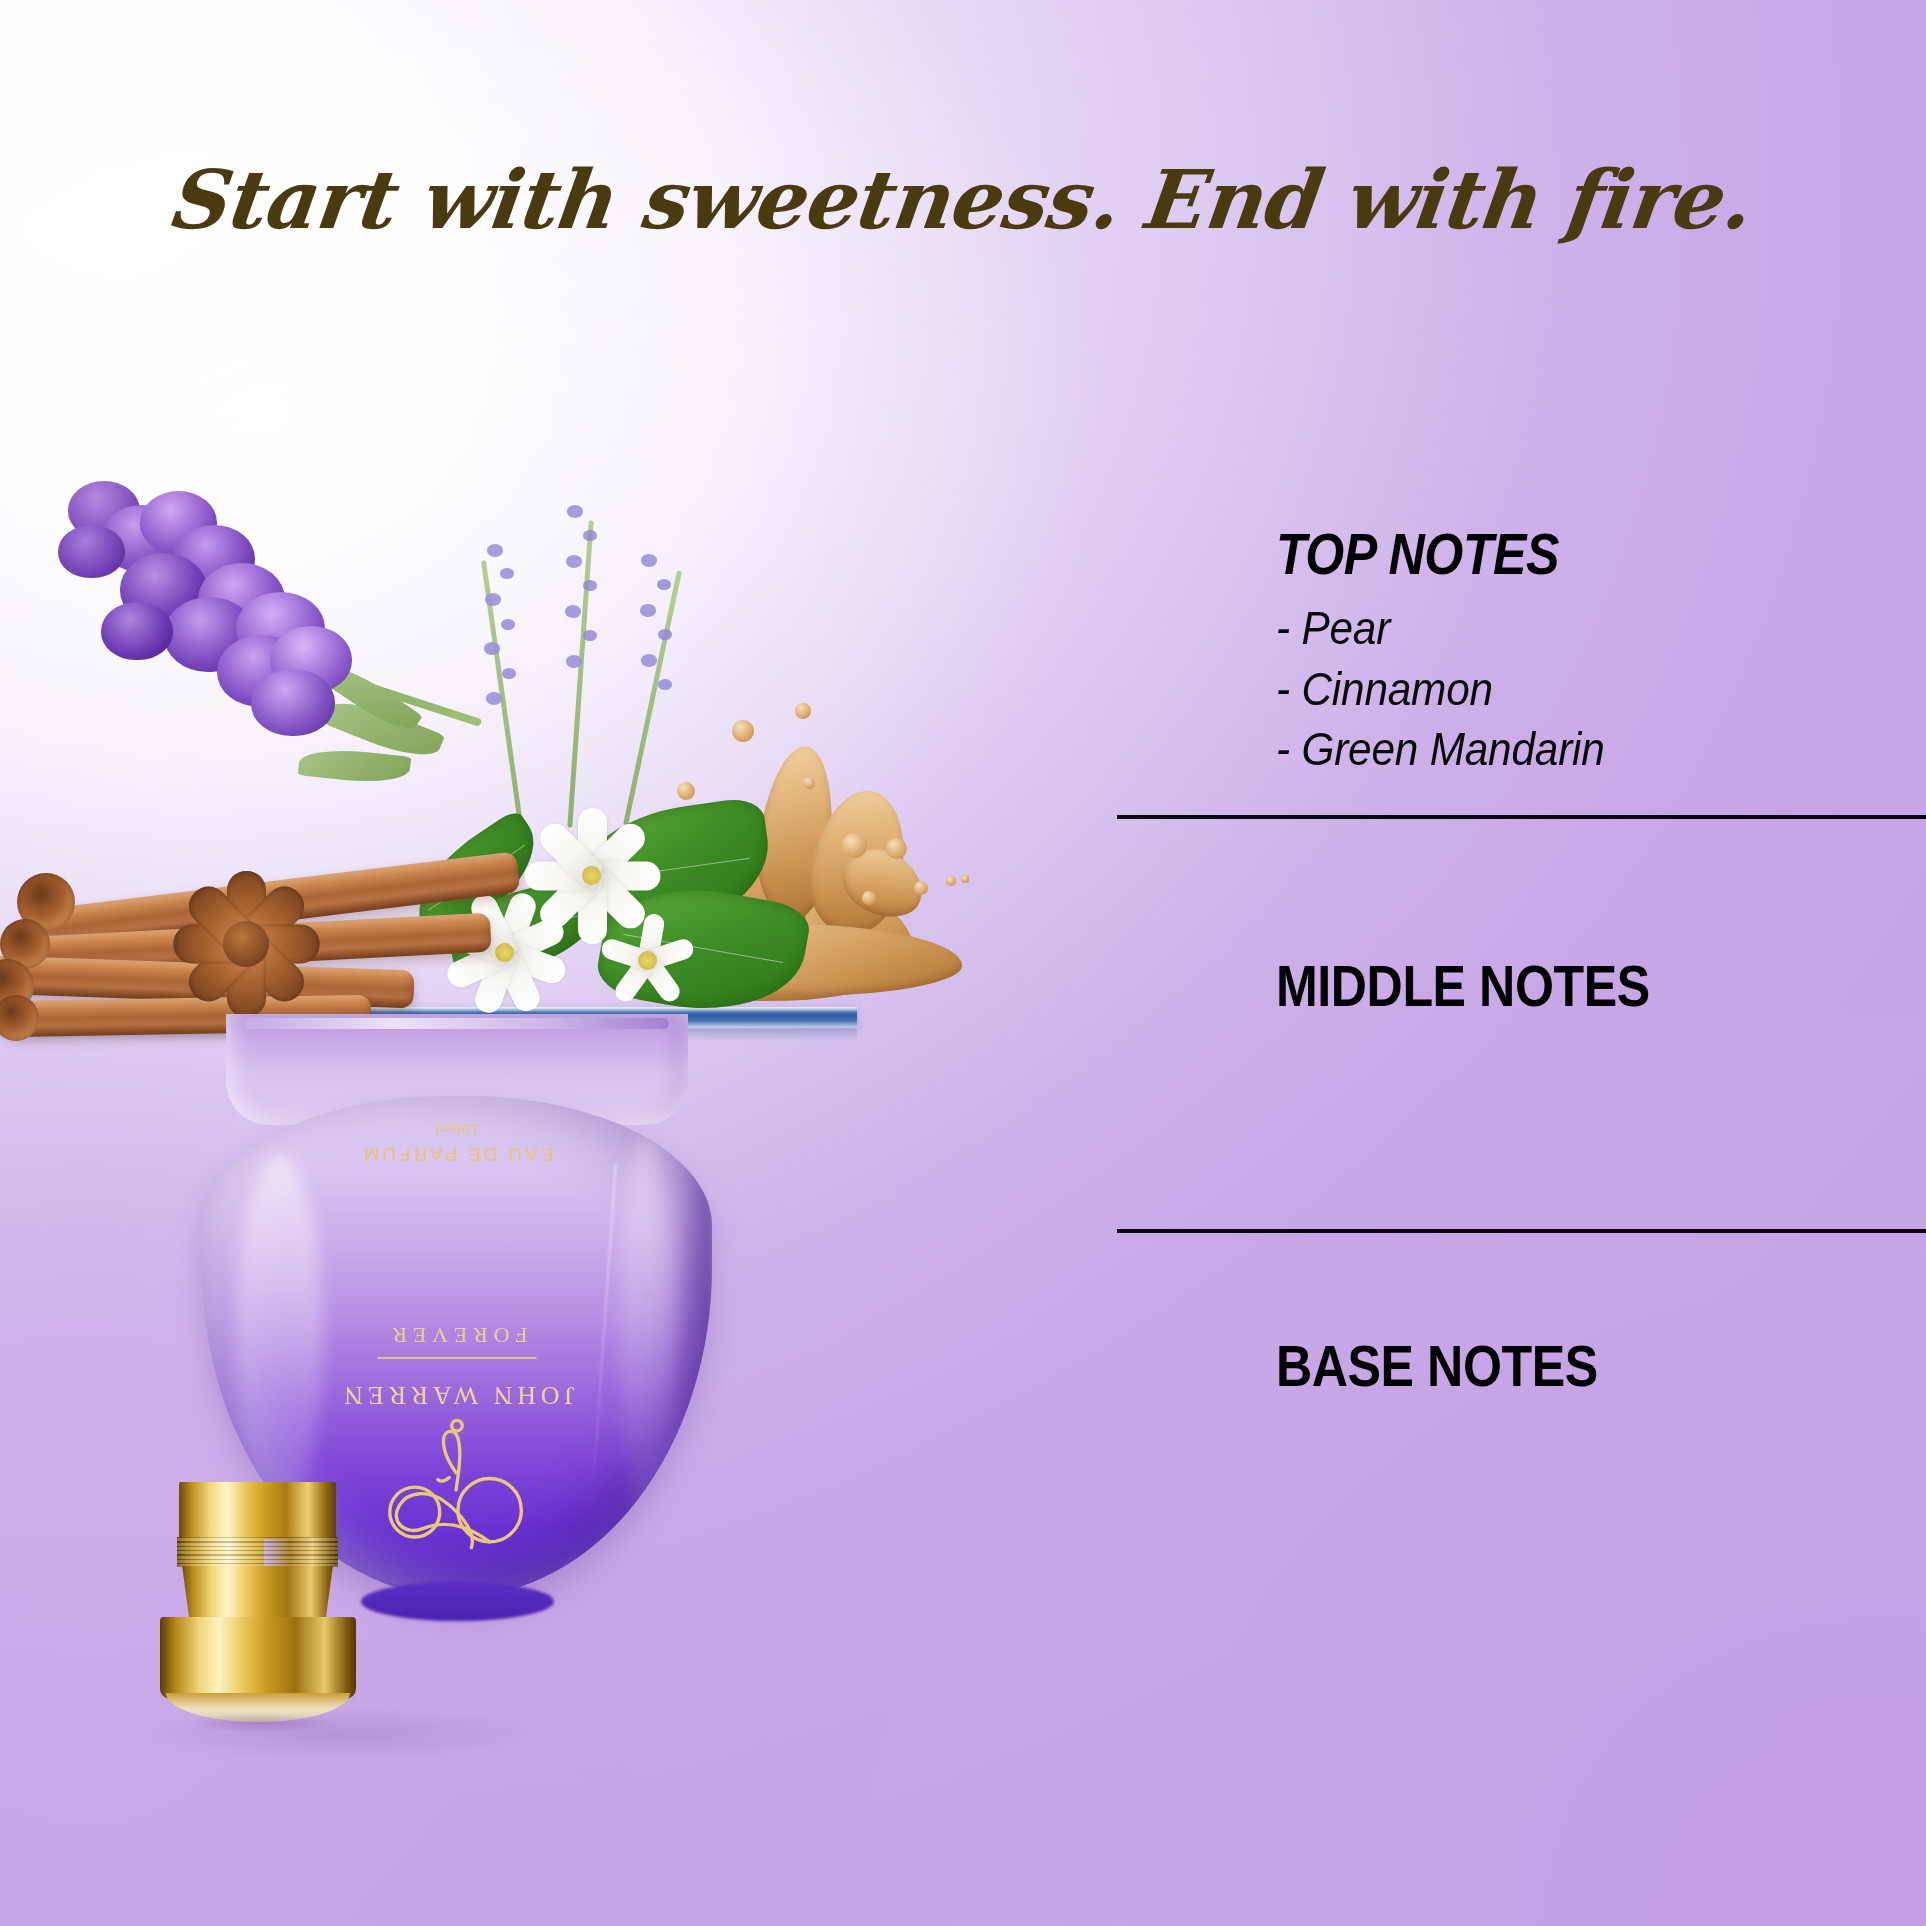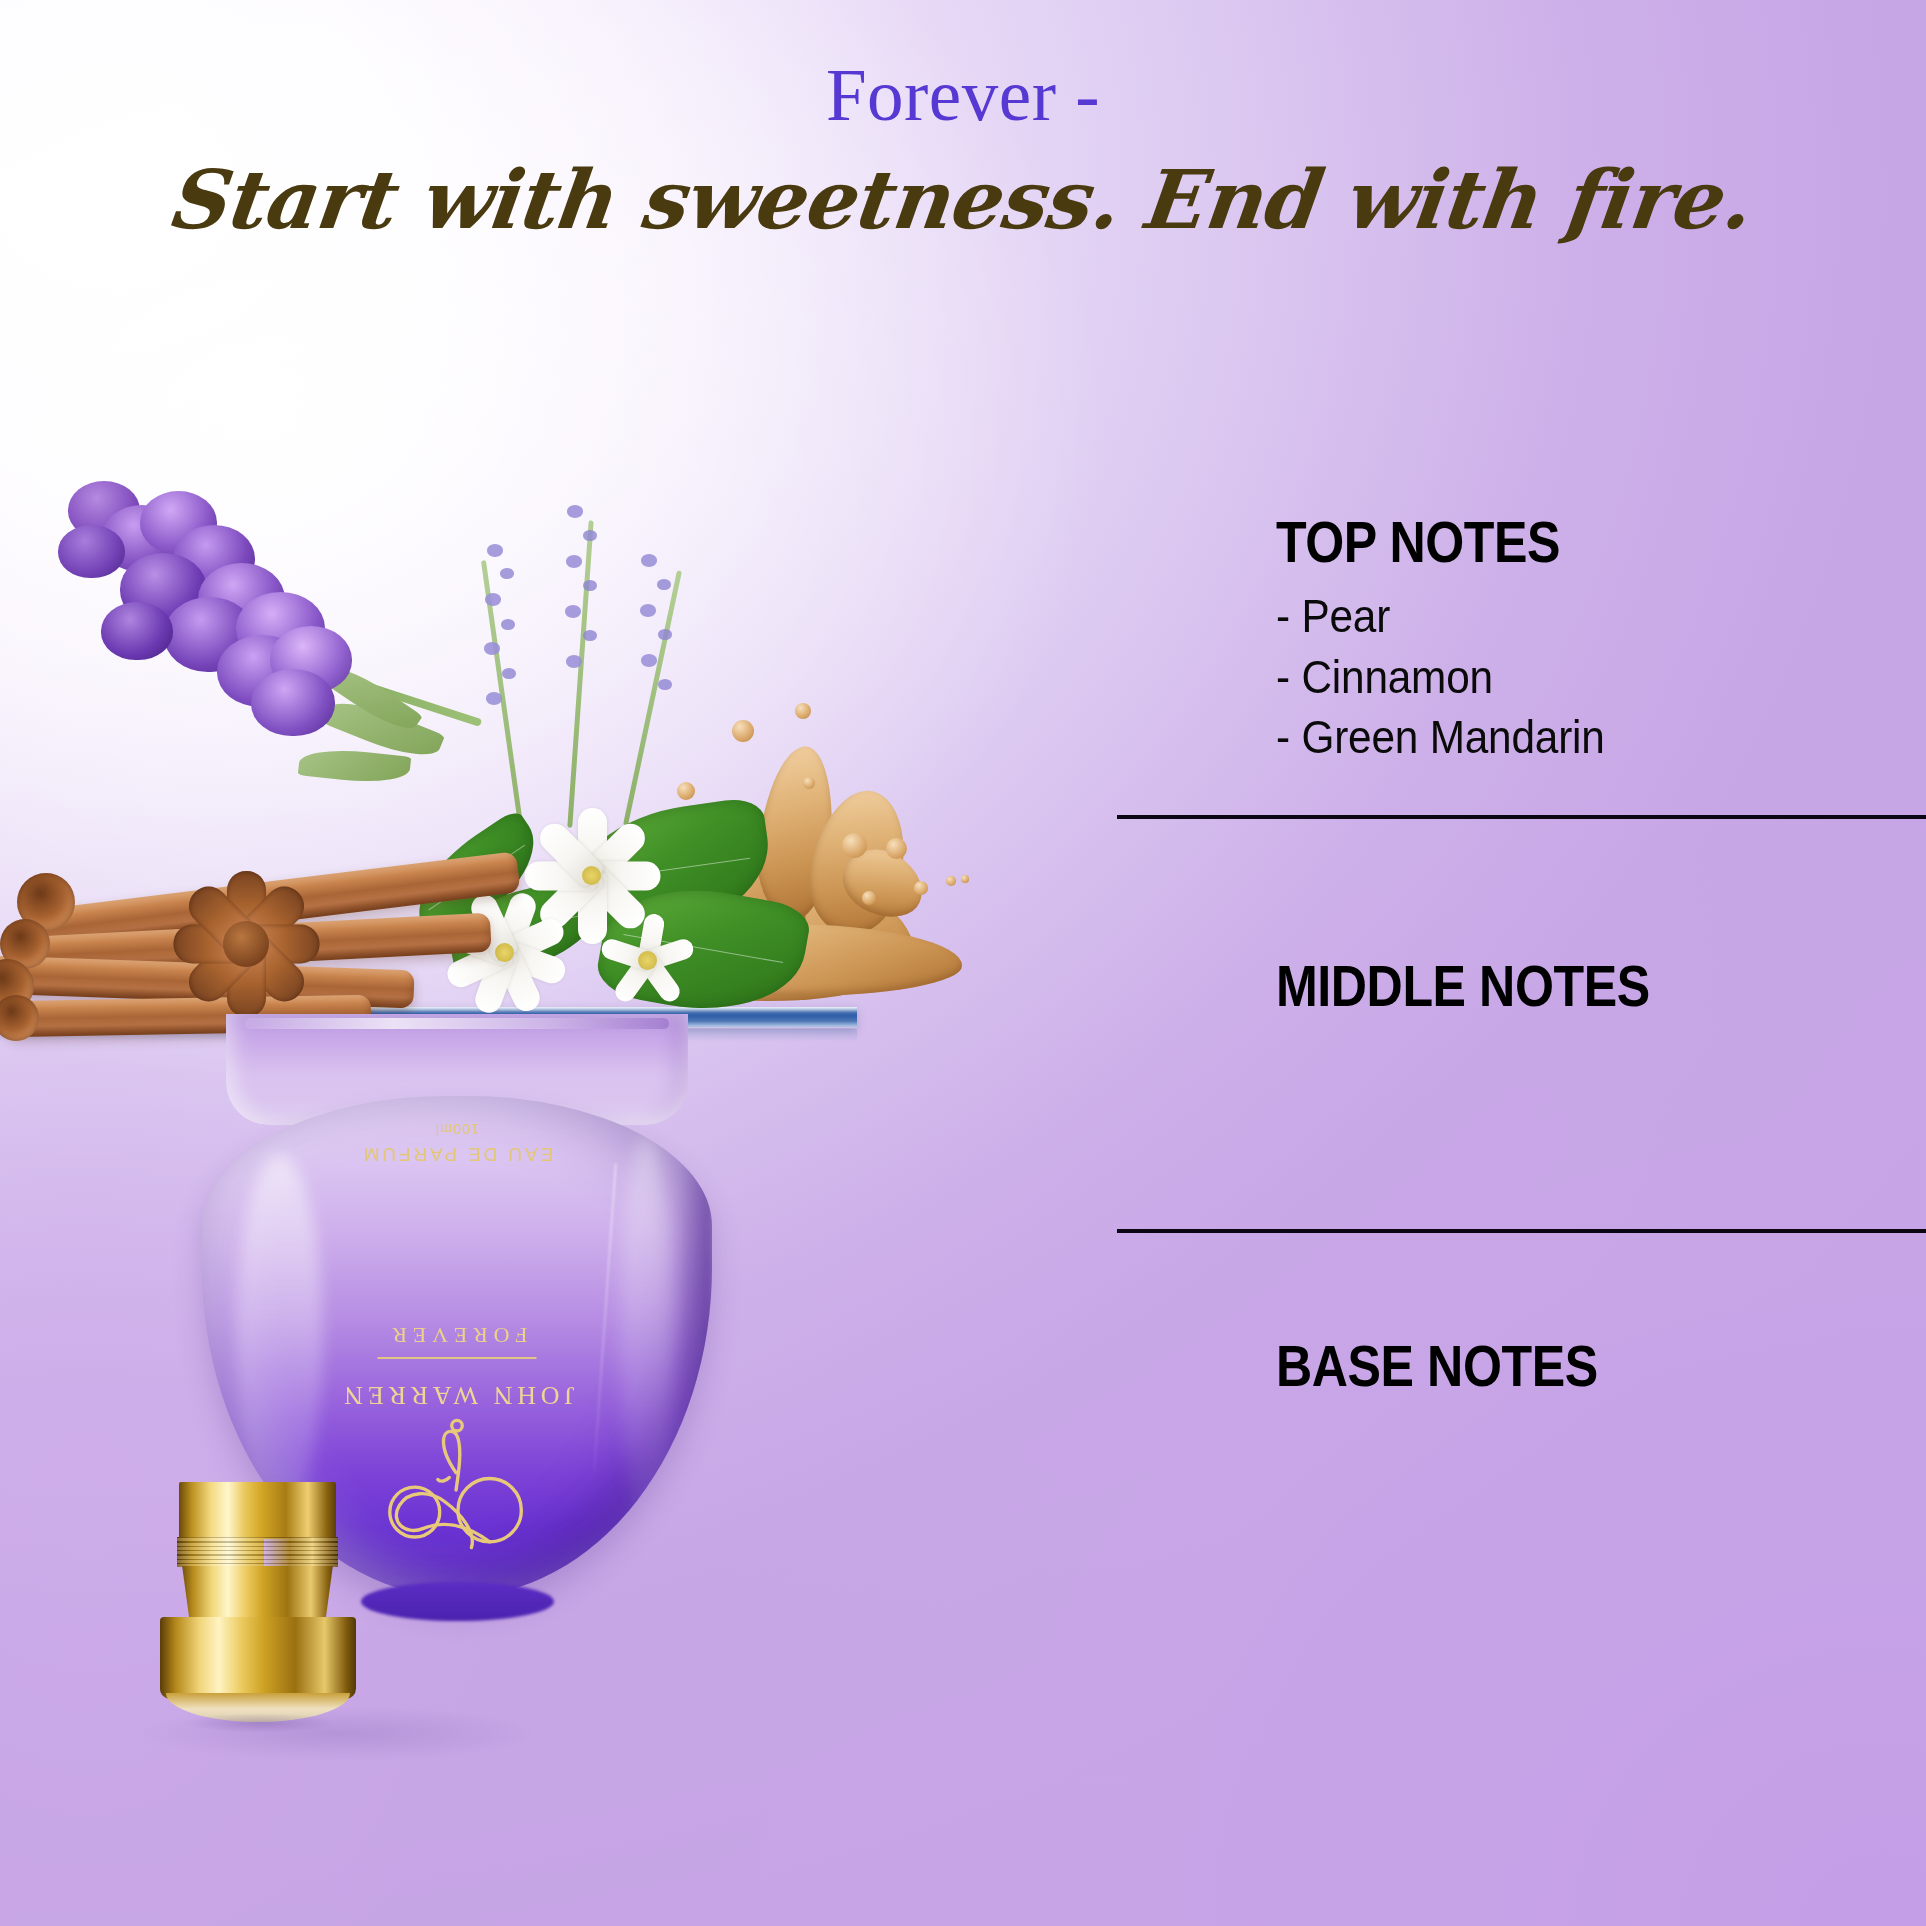--- a/index.html
+++ b/index.html
@@ -83,21 +83,21 @@
   .divider{
     position:absolute;
     left:1117px;
     height:4.3px;
     background:#0a0612;
     right:-4.8px;
   }
   #div1{top:815px;}
   #div2{top:1229px;}
 
-  .g-top{position:absolute;left:0;top:4px;}
+  .g-top{position:absolute;left:0;top:16px;font-style:italic;}
   .g-mid{position:absolute;left:0;top:448px;}
   .g-base{position:absolute;left:0;top:828px;}
 
   
   .shelf{
     position:absolute;left:-9.6px;top:1007px;width:867px;height:21px;
     background:linear-gradient(180deg,#a6c0e2 0%,#4f76b4 18%,#2f5da8 42%,#4b74b2 66%,#9db8dd 88%,rgba(190,205,230,.35) 100%);
     box-shadow:0 2.9px 8.7px rgba(60,60,110,.25);
   }
   .shelf-gloss{
@@ -339,21 +339,20 @@
 <body>
 
 <div id="stage">
 
   <div class="bg-base"></div>
   <div class="bg-glow"></div>
   <div class="bg-glow2"></div>
   <div class="bg-tint-br"></div>
   <div class="bg-left-low"></div>
 
-  <div class="title">Forever -</div>
   <div class="subtitle">Start with sweetness. End with fire.</div>
 
   <div class="shelf"></div>
   <div class="shelf-gloss"></div>
   <div class="shelf-refl"></div>
 
   <div class="ing splash">
     <div class="sp-blob" style="left:29px;top:207px;width:270px;height:120px;border-radius:48% 40% 54% 46%/70% 64% 36% 30%;"></div>
     <div class="sp-blob" style="left:82px;top:140px;width:101px;height:144px;border-radius:60% 46% 34% 48%/58% 70% 30% 42%;transform:rotate(-12deg);"></div>
     <div class="sp-blob" style="left:144px;top:72px;width:72px;height:173px;border-radius:52% 48% 40% 60%/62% 60% 40% 38%;transform:rotate(6deg);"></div>

